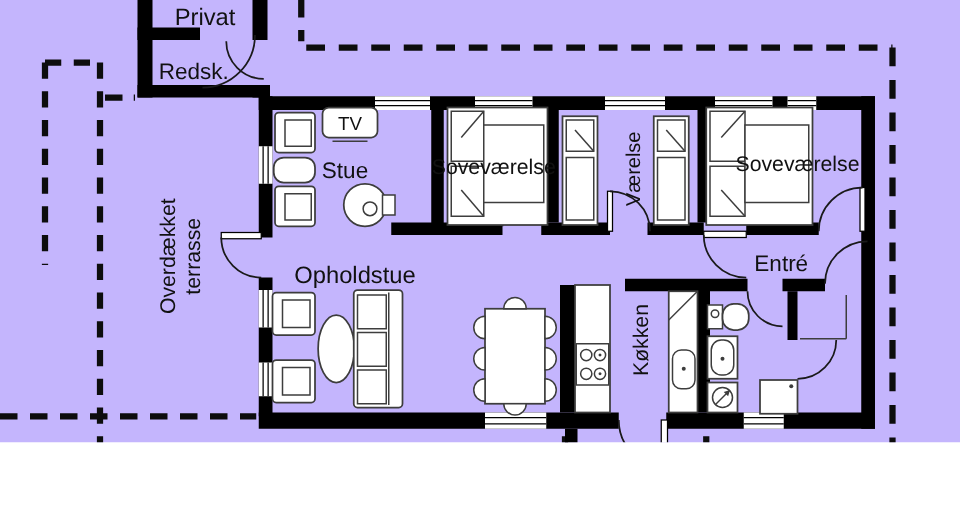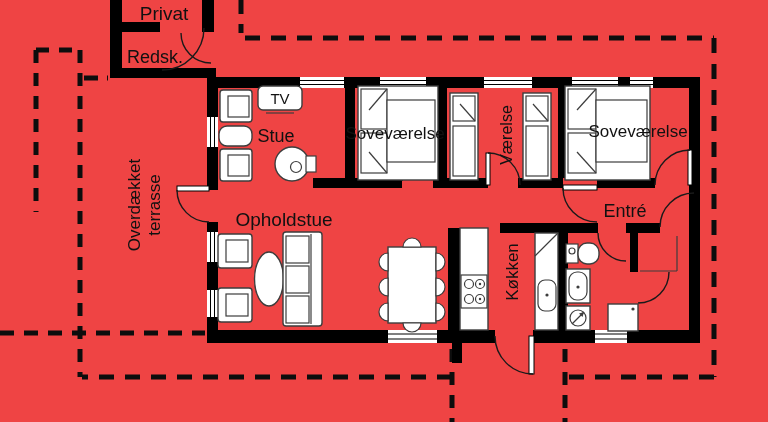--- a/index.html
+++ b/index.html
@@ -1,16 +1,16 @@
 <!DOCTYPE html>
 <html><head>
 <meta charset="utf-8">
 <style>
   html,body{margin:0;padding:0;background:#fff;}
-  .plan-wrap{width:768px;height:422px;background:#ef4444;overflow:hidden;position:relative;
+  .plan-wrap{width:768px;height:354px;background:#c4b5fd;overflow:hidden;position:relative;
              font-family:"Liberation Sans", sans-serif;}
   svg{display:block;}
   .wall{fill:#000000;stroke:none;}
   .dash{stroke:#0d0d0d;stroke-width:5;fill:none;}
   .winline{stroke:#000;stroke-width:1;}
   .arc{stroke:#1a1a1a;stroke-width:1.4;fill:none;}
   .leaf{fill:#ffffff;stroke:#000;stroke-width:1;}
   .furn{fill:#ffffff;stroke:#3d3d3d;stroke-width:1.4;}
   .furn2{fill:#ffffff;stroke:#3d3d3d;stroke-width:1.2;}
   .fline{stroke:#3d3d3d;stroke-width:1.2;fill:none;}

